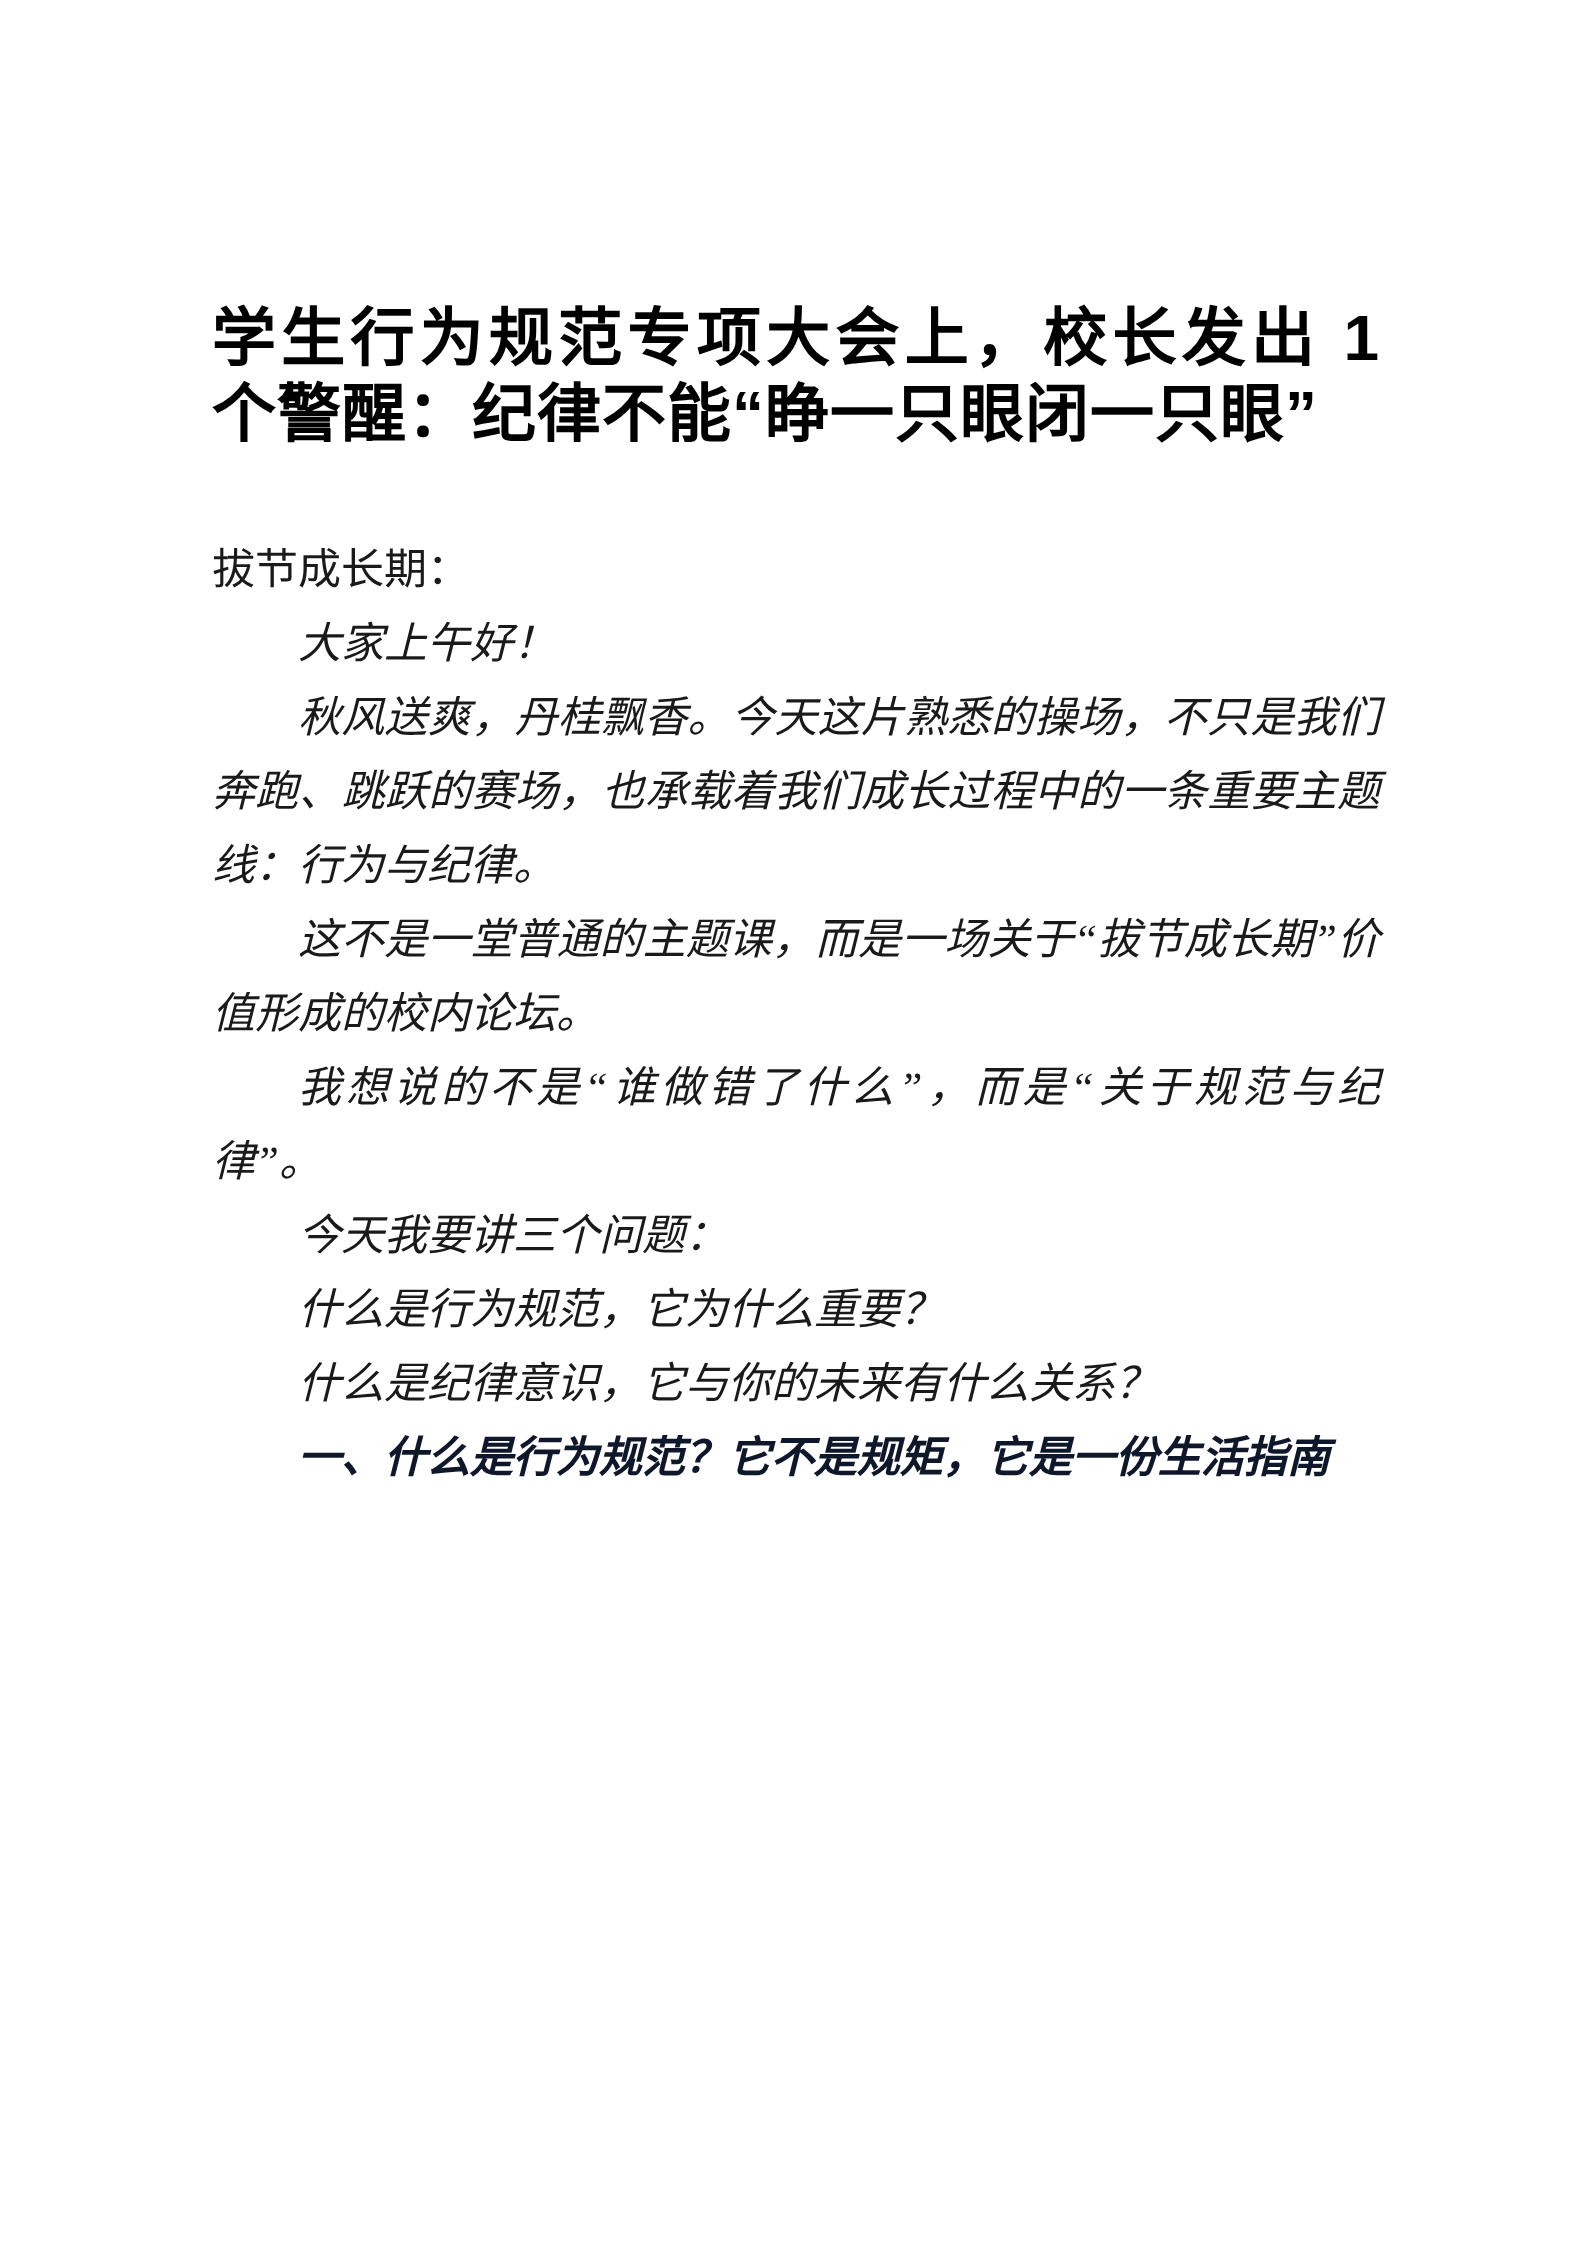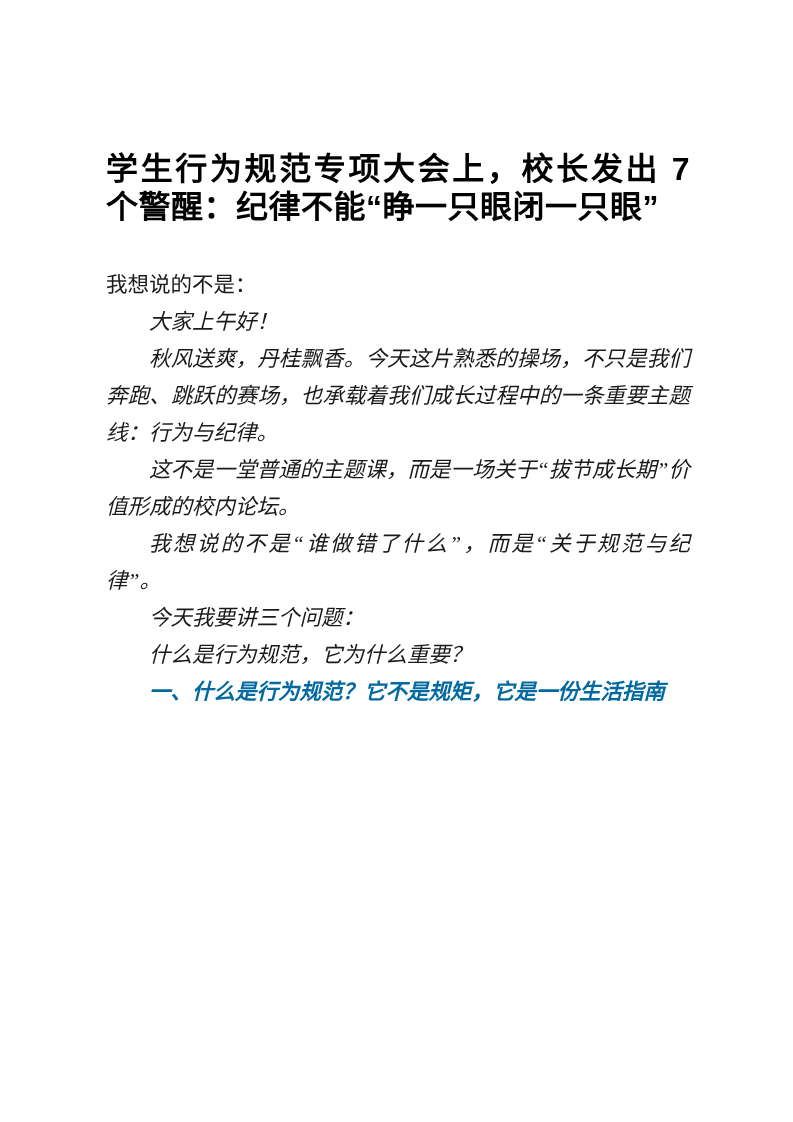--- a/index.html
+++ b/index.html
@@ -42,31 +42,32 @@
   .doc-content p {
     margin: 0;
     padding: 0;
   }
   .doc-content p.indent {
     text-indent: 2em;
     font-style: italic;
   }
   .doc-content p.bold {
     font-weight: bold;
-    color: #0369a1;
+    color: #0f172a;
   }
 </style>
 </head>
 <body>
 
 <div class="page">
-  <h1 class="doc-title">学生行为规范专项大会上，校长发出 7 个警醒：纪律不能“睁一只眼闭一只眼”</h1>
+  <h1 class="doc-title">学生行为规范专项大会上，校长发出 1 个警醒：纪律不能“睁一只眼闭一只眼”</h1>
   <div class="doc-content">
-      <p class="">我想说的不是：</p>
+      <p class="">拔节成长期：</p>
       <p class="indent">大家上午好！</p>
       <p class="indent">秋风送爽，丹桂飘香。今天这片熟悉的操场，不只是我们奔跑、跳跃的赛场，也承载着我们成长过程中的一条重要主题线：行为与纪律。</p>
       <p class="indent">这不是一堂普通的主题课，而是一场关于“拔节成长期”价值形成的校内论坛。</p>
       <p class="indent">我想说的不是“谁做错了什么”，而是“关于规范与纪律”。</p>
       <p class="indent">今天我要讲三个问题：</p>
       <p class="indent">什么是行为规范，它为什么重要？</p>
+      <p class="indent">什么是纪律意识，它与你的未来有什么关系？</p>
       <p class="indent bold">一、什么是行为规范？它不是规矩，它是一份生活指南</p>
     </div>
 </div>
 
 </body></html>

